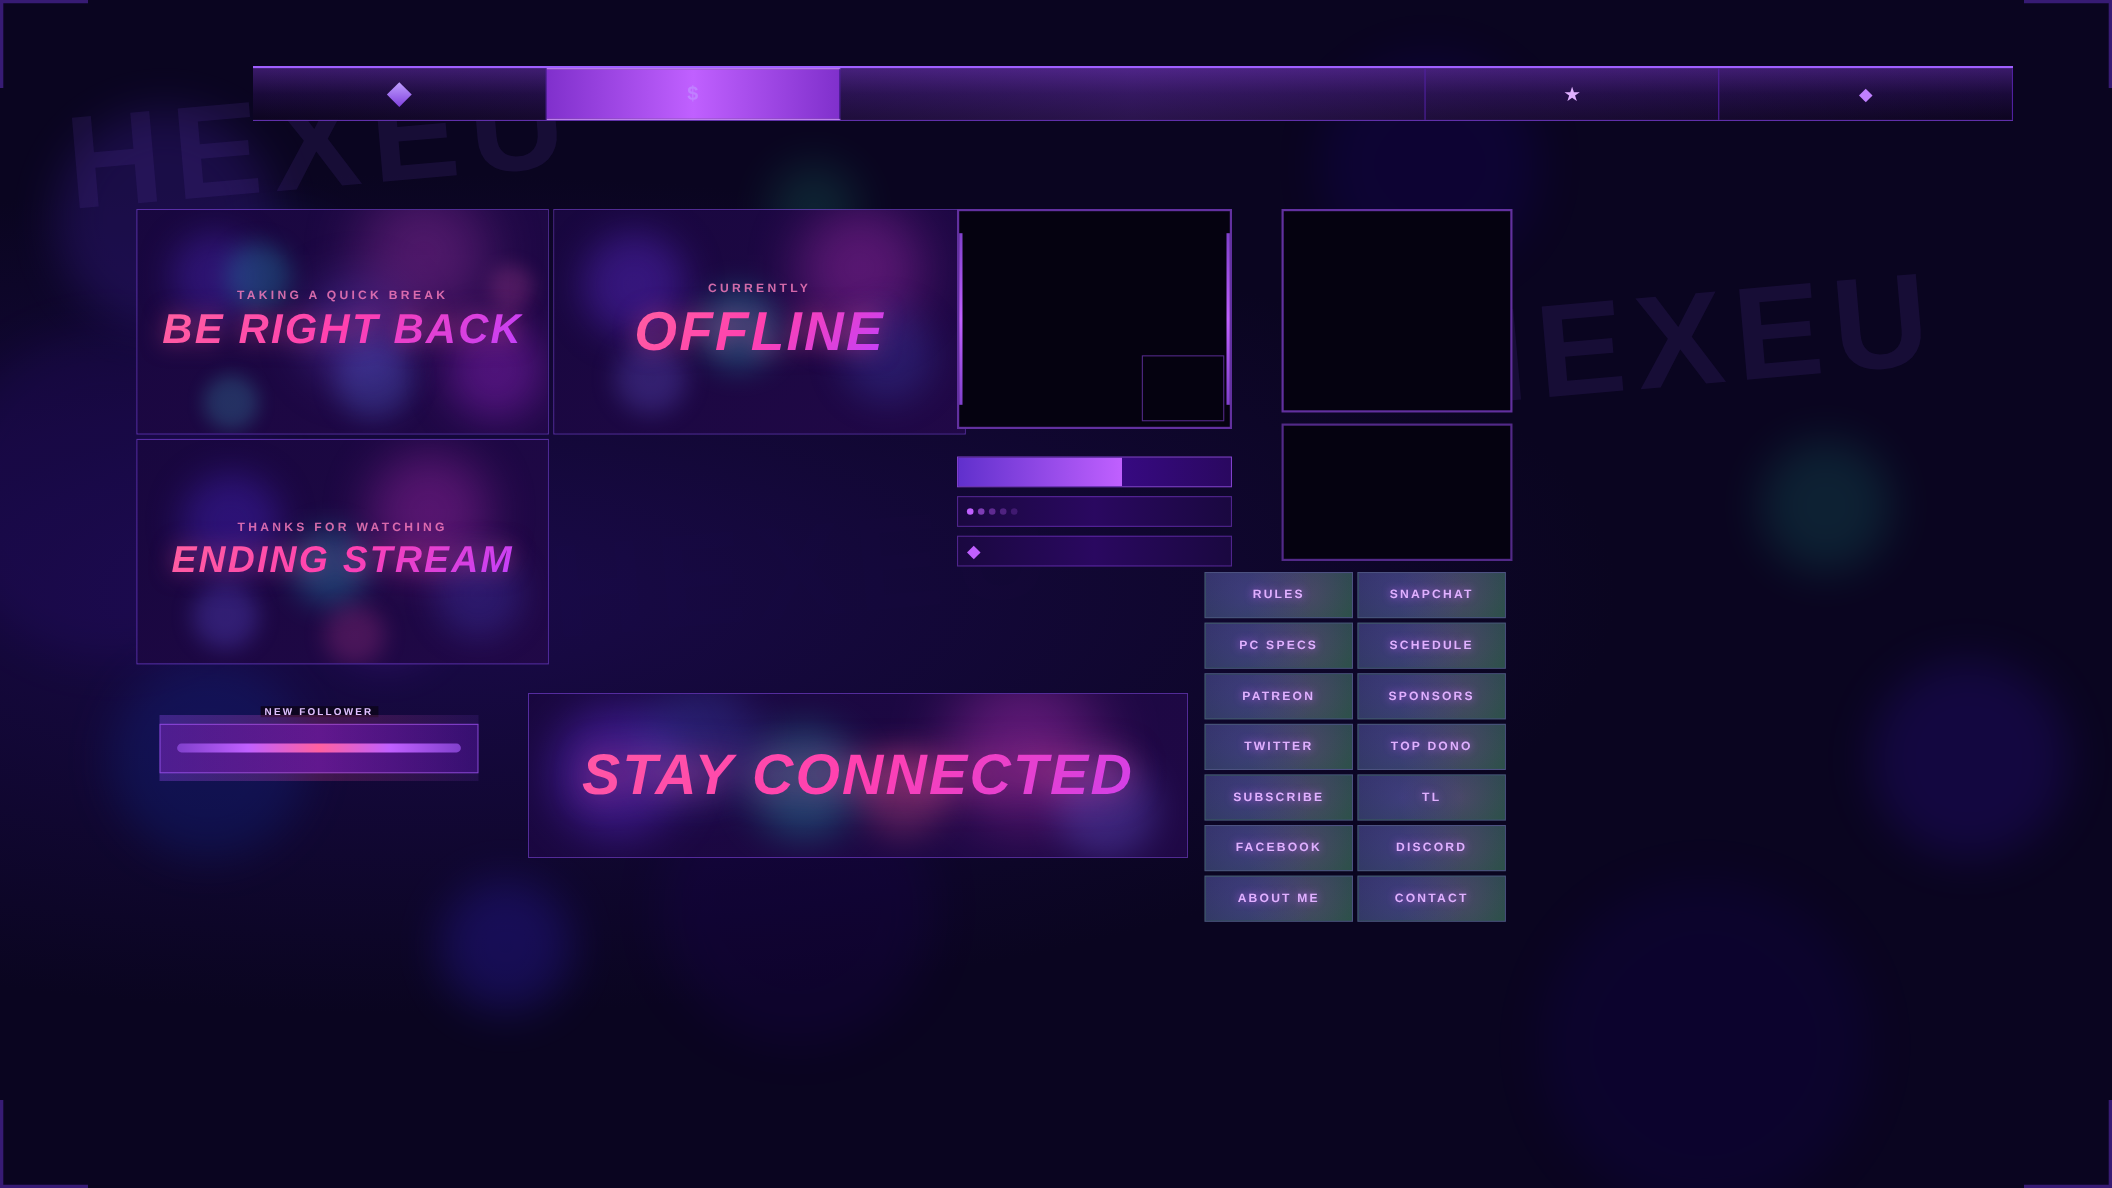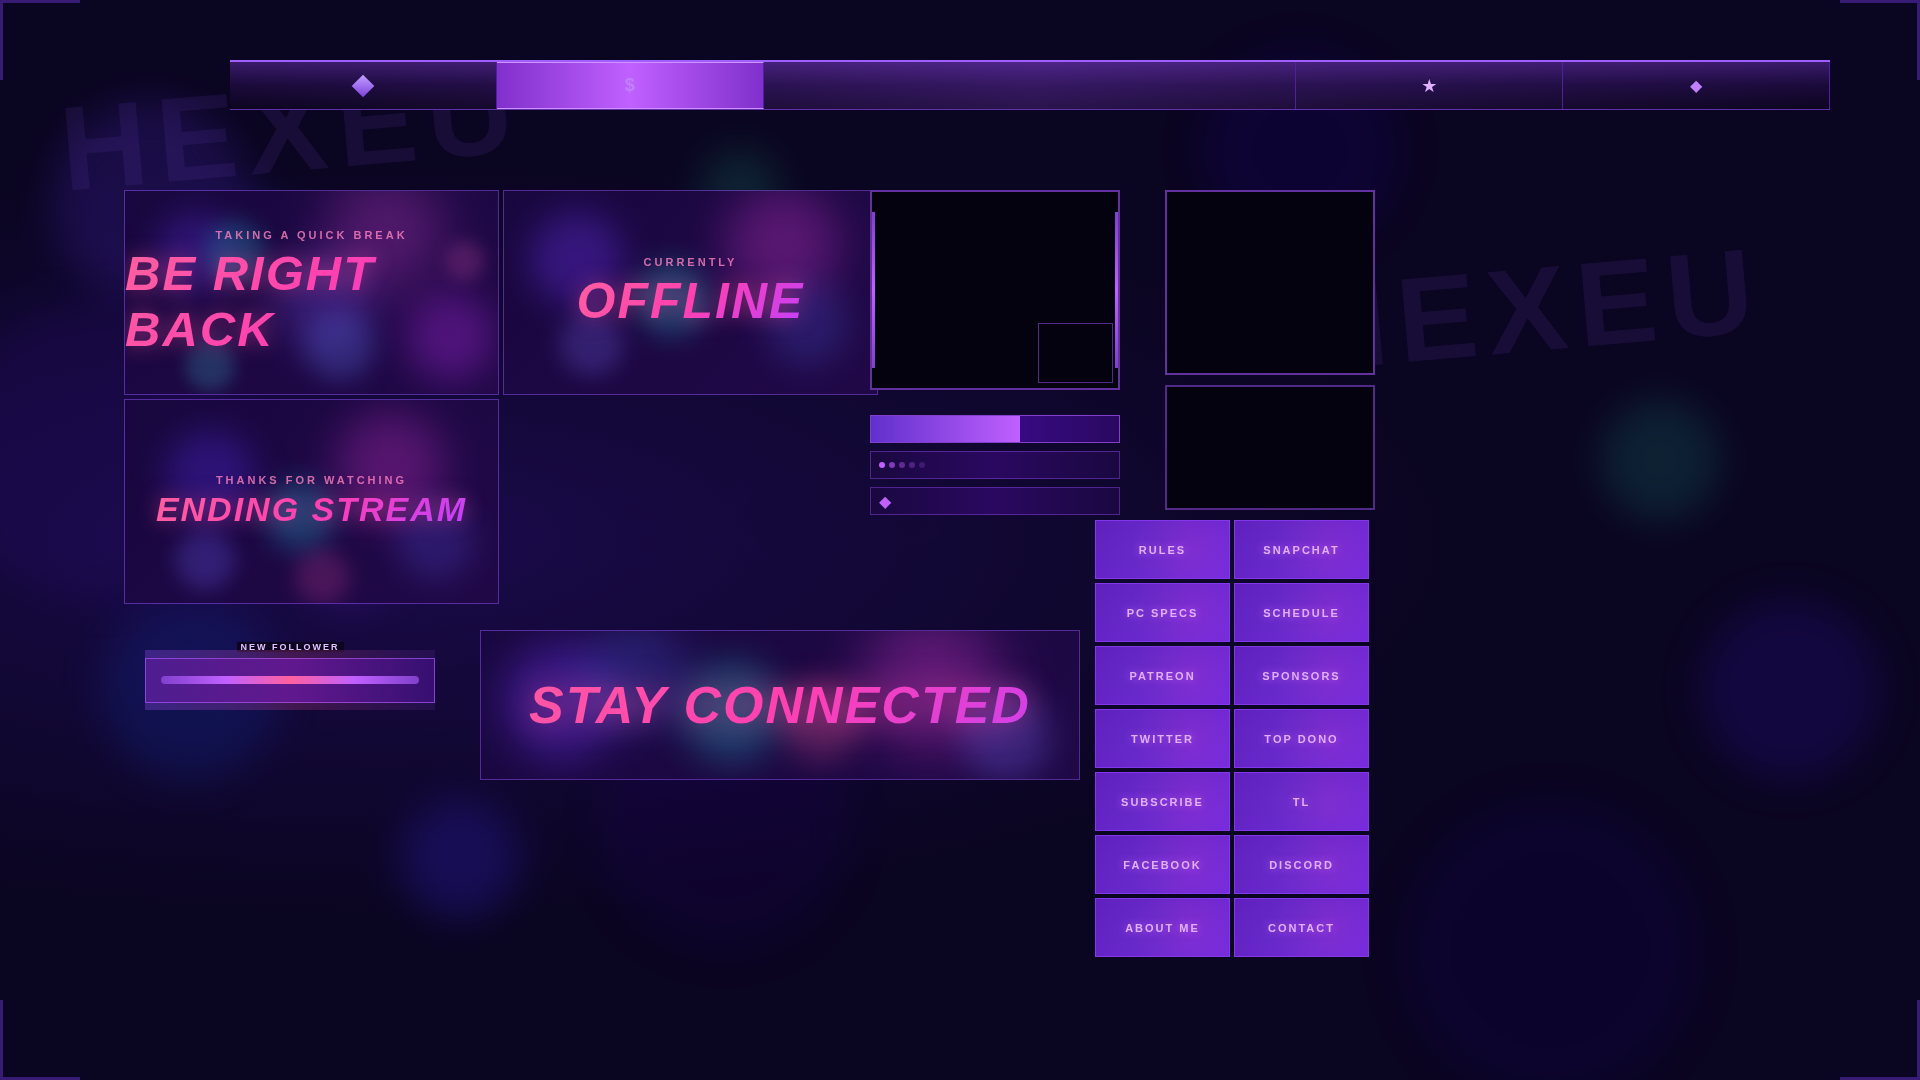--- a/index.html
+++ b/index.html
@@ -139,21 +139,21 @@
       font-size: 11px;
       font-weight: 700;
       letter-spacing: 3px;
       color: #ff80c0;
       text-transform: uppercase;
       margin-bottom: 4px;
       opacity: 0.8;
     }
 
     .panel-title {
-      font-size: 49px;
+      font-size: 38px;
       font-weight: 900;
       font-style: italic;
       text-transform: uppercase;
       letter-spacing: 2px;
       background: linear-gradient(135deg, #ff60a0, #ff40b0, #c040ff);
       -webkit-background-clip: text;
       -webkit-text-fill-color: transparent;
       background-clip: text;
       text-shadow: none;
       filter: drop-shadow(0 0 10px rgba(255,80,160,0.5));
@@ -374,22 +374,22 @@
     .button-grid {
       position: absolute;
       top: 520px;
       left: 1095px;
       display: grid;
       grid-template-columns: 135px 135px;
       gap: 4px;
     }
 
     .btn-item {
-      height: 59px;
-      background: #6d28d9;
+      height: 42px;
+      background: #14532d;
       border: 1px solid rgba(160,80,255,0.4);
       display: flex;
       align-items: center;
       justify-content: center;
       position: relative;
       overflow: hidden;
       cursor: pointer;
     }
 
     .btn-item::before {

